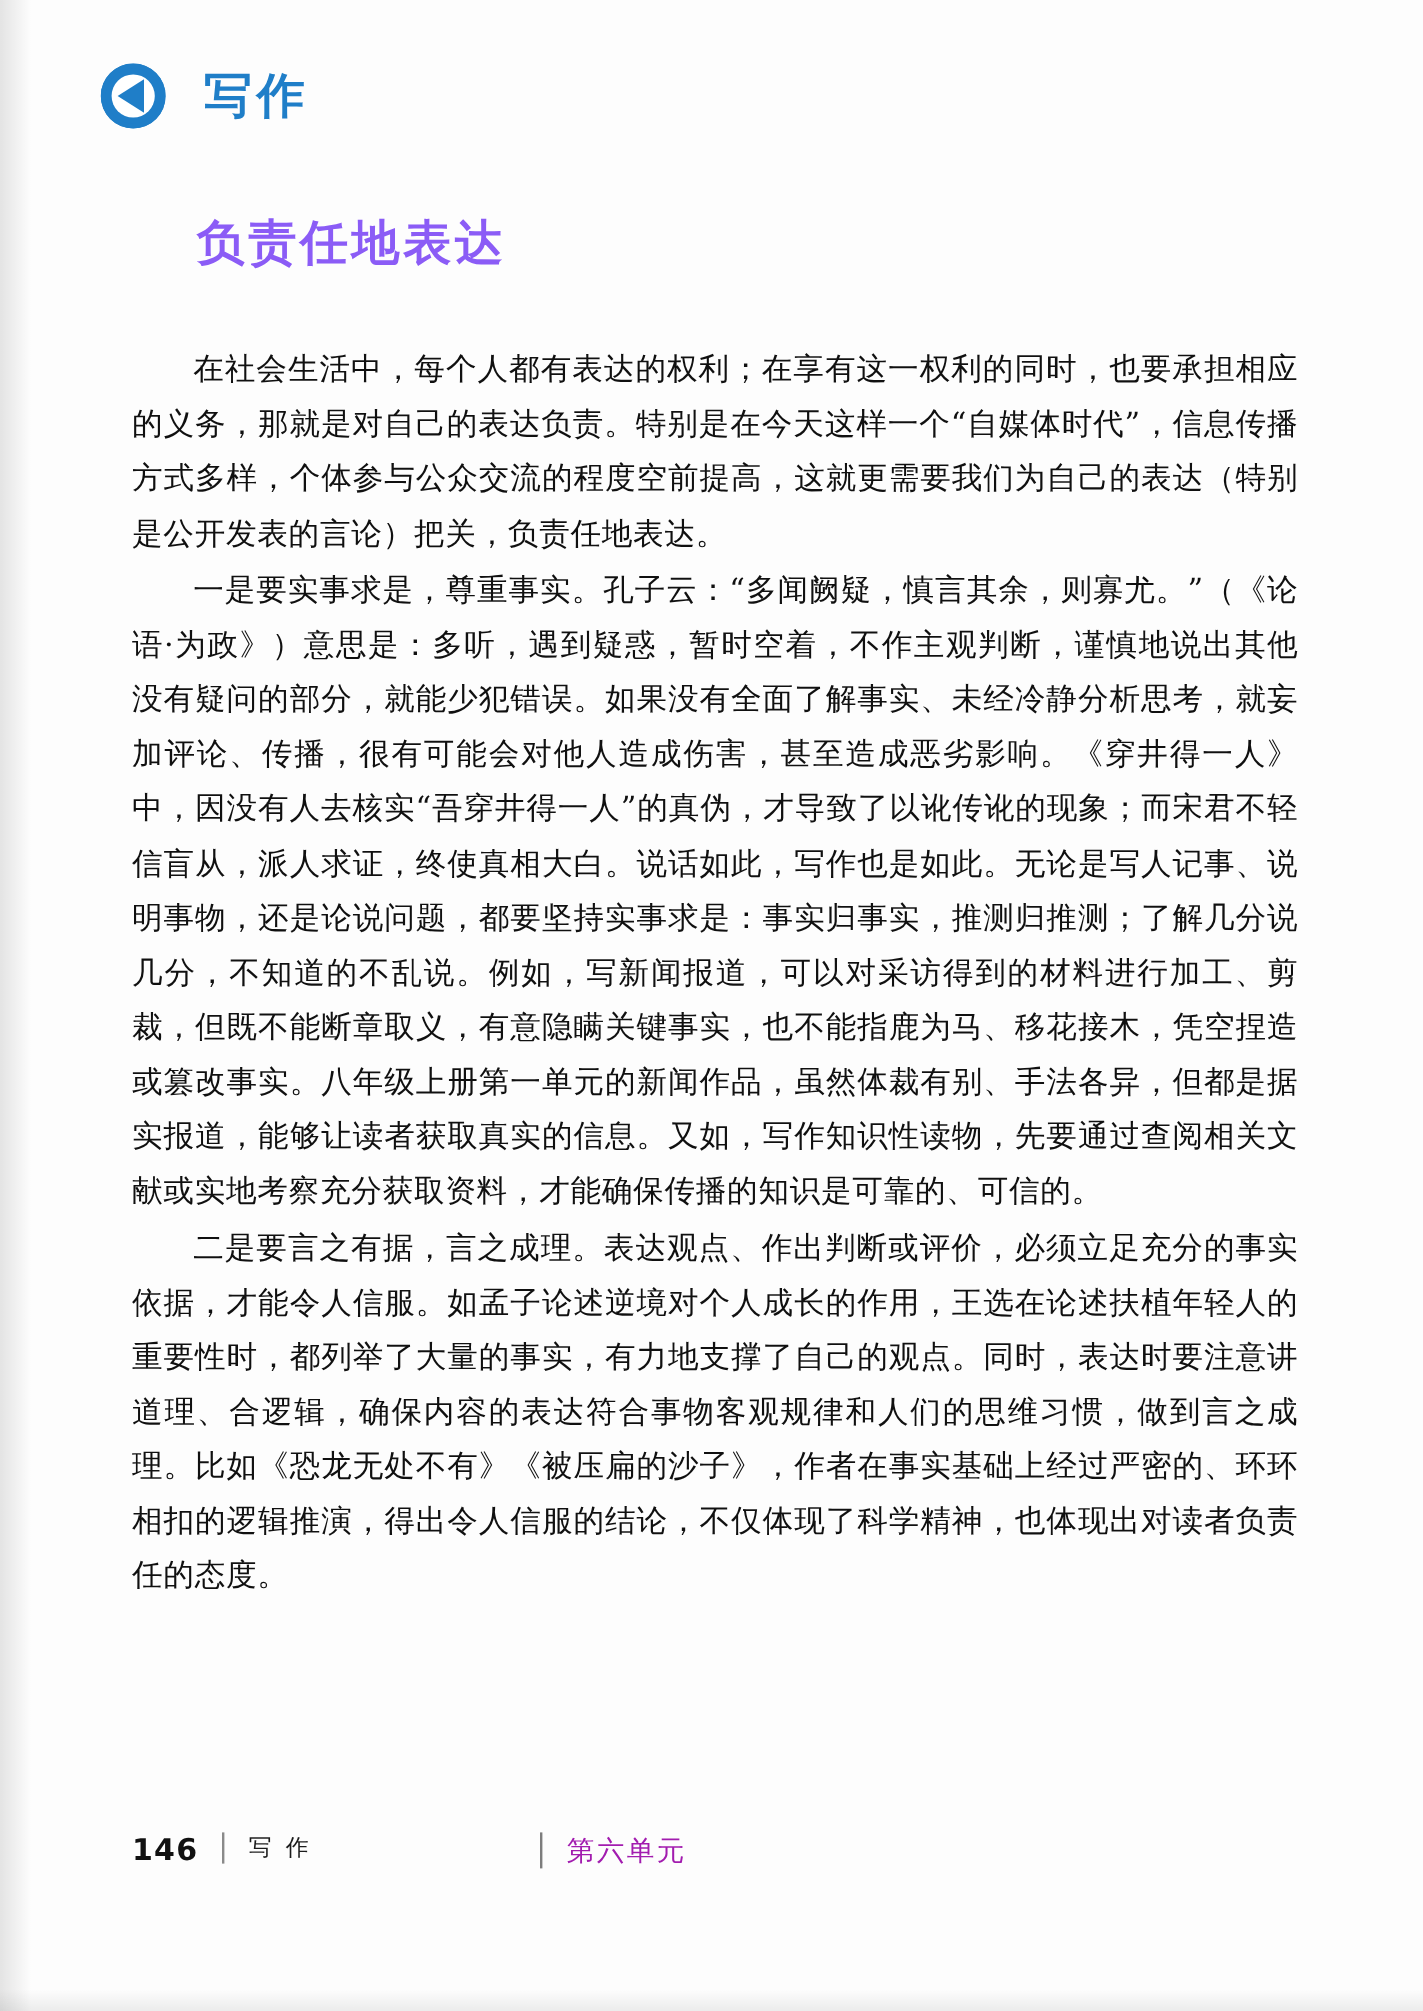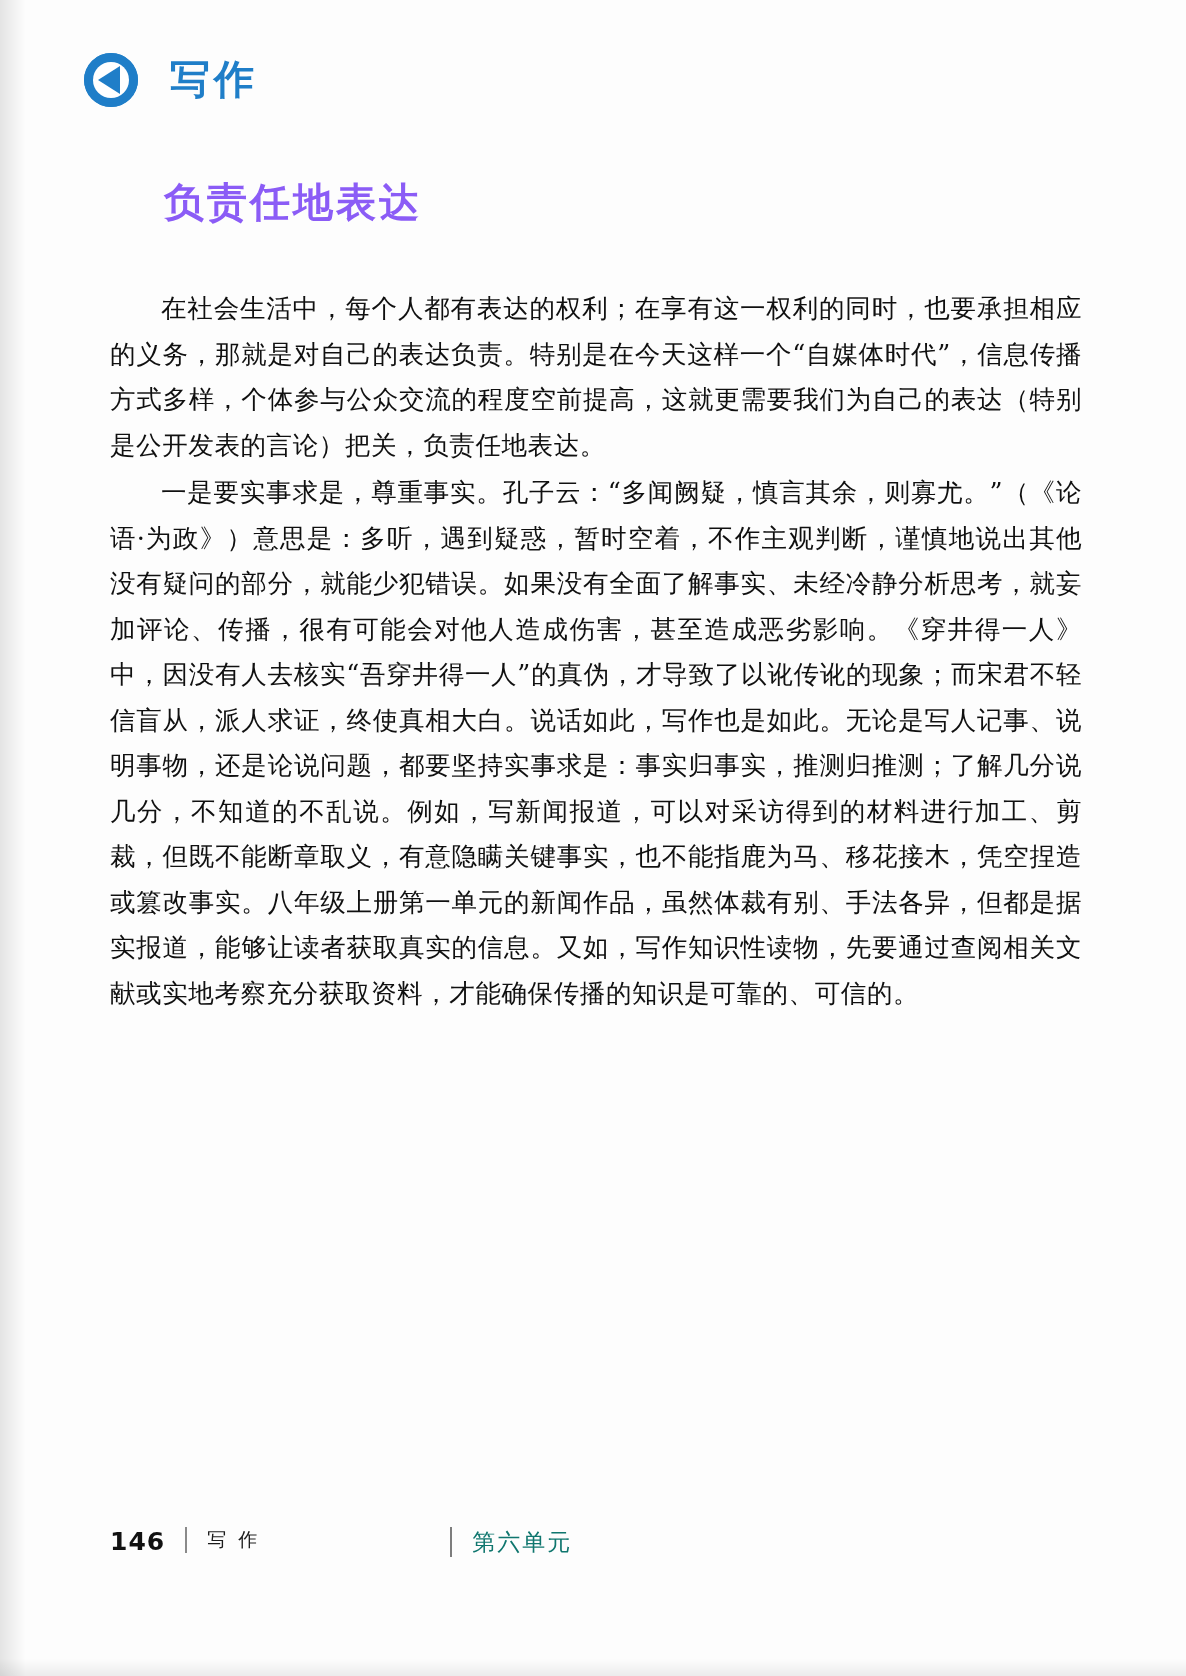--- a/index.html
+++ b/index.html
@@ -125,21 +125,21 @@
     font-size: 19px;
     color: #1b1b1b;
     letter-spacing: 3px;
     font-family: "DejaVu Serif", "Liberation Serif", serif;
   }
   .footer-spacer {
     width: 190px;
   }
   .footer-unit {
     font-size: 23px;
-    color: #0f766e;
+    color: #a21caf;
     letter-spacing: 2px;
     font-family: "DejaVu Serif", "Liberation Serif", serif;
   }
   .footer-div2 {
     width: 2px;
     height: 30px;
     background: #7d7d7d;
     margin-right: 20px;
   }
   .edge-shadow {
@@ -169,20 +169,21 @@
   <div class="section-mark">
     <div class="mark-badge"></div>
     <div class="mark-label">写作</div>
   </div>
 
   <h1 class="doc-title">负责任地表达</h1>
 
   <div class="body-col">
     <p class="para indent">在社会生活中，每个人都有表达的权利；在享有这一权利的同时，也要承担相应的义务，那就是对自己的表达负责。特别是在今天这样一个“自媒体时代”，信息传播方式多样，个体参与公众交流的程度空前提高，这就更需要我们为自己的表达（特别是公开发表的言论）把关，负责任地表达。</p>
     <p class="para indent">一是要实事求是，尊重事实。孔子云：“多闻阙疑，慎言其余，则寡尤。”（《论语·为政》）意思是：多听，遇到疑惑，暂时空着，不作主观判断，谨慎地说出其他没有疑问的部分，就能少犯错误。如果没有全面了解事实、未经冷静分析思考，就妄加评论、传播，很有可能会对他人造成伤害，甚至造成恶劣影响。《穿井得一人》中，因没有人去核实“吾穿井得一人”的真伪，才导致了以讹传讹的现象；而宋君不轻信盲从，派人求证，终使真相大白。说话如此，写作也是如此。无论是写人记事、说明事物，还是论说问题，都要坚持实事求是：事实归事实，推测归推测；了解几分说几分，不知道的不乱说。例如，写新闻报道，可以对采访得到的材料进行加工、剪裁，但既不能断章取义，有意隐瞒关键事实，也不能指鹿为马、移花接木，凭空捏造或篡改事实。八年级上册第一单元的新闻作品，虽然体裁有别、手法各异，但都是据实报道，能够让读者获取真实的信息。又如，写作知识性读物，先要通过查阅相关文献或实地考察充分获取资料，才能确保传播的知识是可靠的、可信的。</p>
+    <p class="para indent">二是要言之有据，言之成理。表达观点、作出判断或评价，必须立足充分的事实依据，才能令人信服。如孟子论述逆境对个人成长的作用，王选在论述扶植年轻人的重要性时，都列举了大量的事实，有力地支撑了自己的观点。同时，表达时要注意讲道理、合逻辑，确保内容的表达符合事物客观规律和人们的思维习惯，做到言之成理。比如《恐龙无处不有》《被压扁的沙子》，作者在事实基础上经过严密的、环环相扣的逻辑推演，得出令人信服的结论，不仅体现了科学精神，也体现出对读者负责任的态度。</p>
   </div>
 
   <div class="footer">
     <div class="footer-page">146</div>
     <div class="footer-div"></div>
     <div class="footer-sec">写 作</div>
     <div class="footer-spacer"></div>
     <div class="footer-div2"></div>
     <div class="footer-unit">第六单元</div>
   </div>

